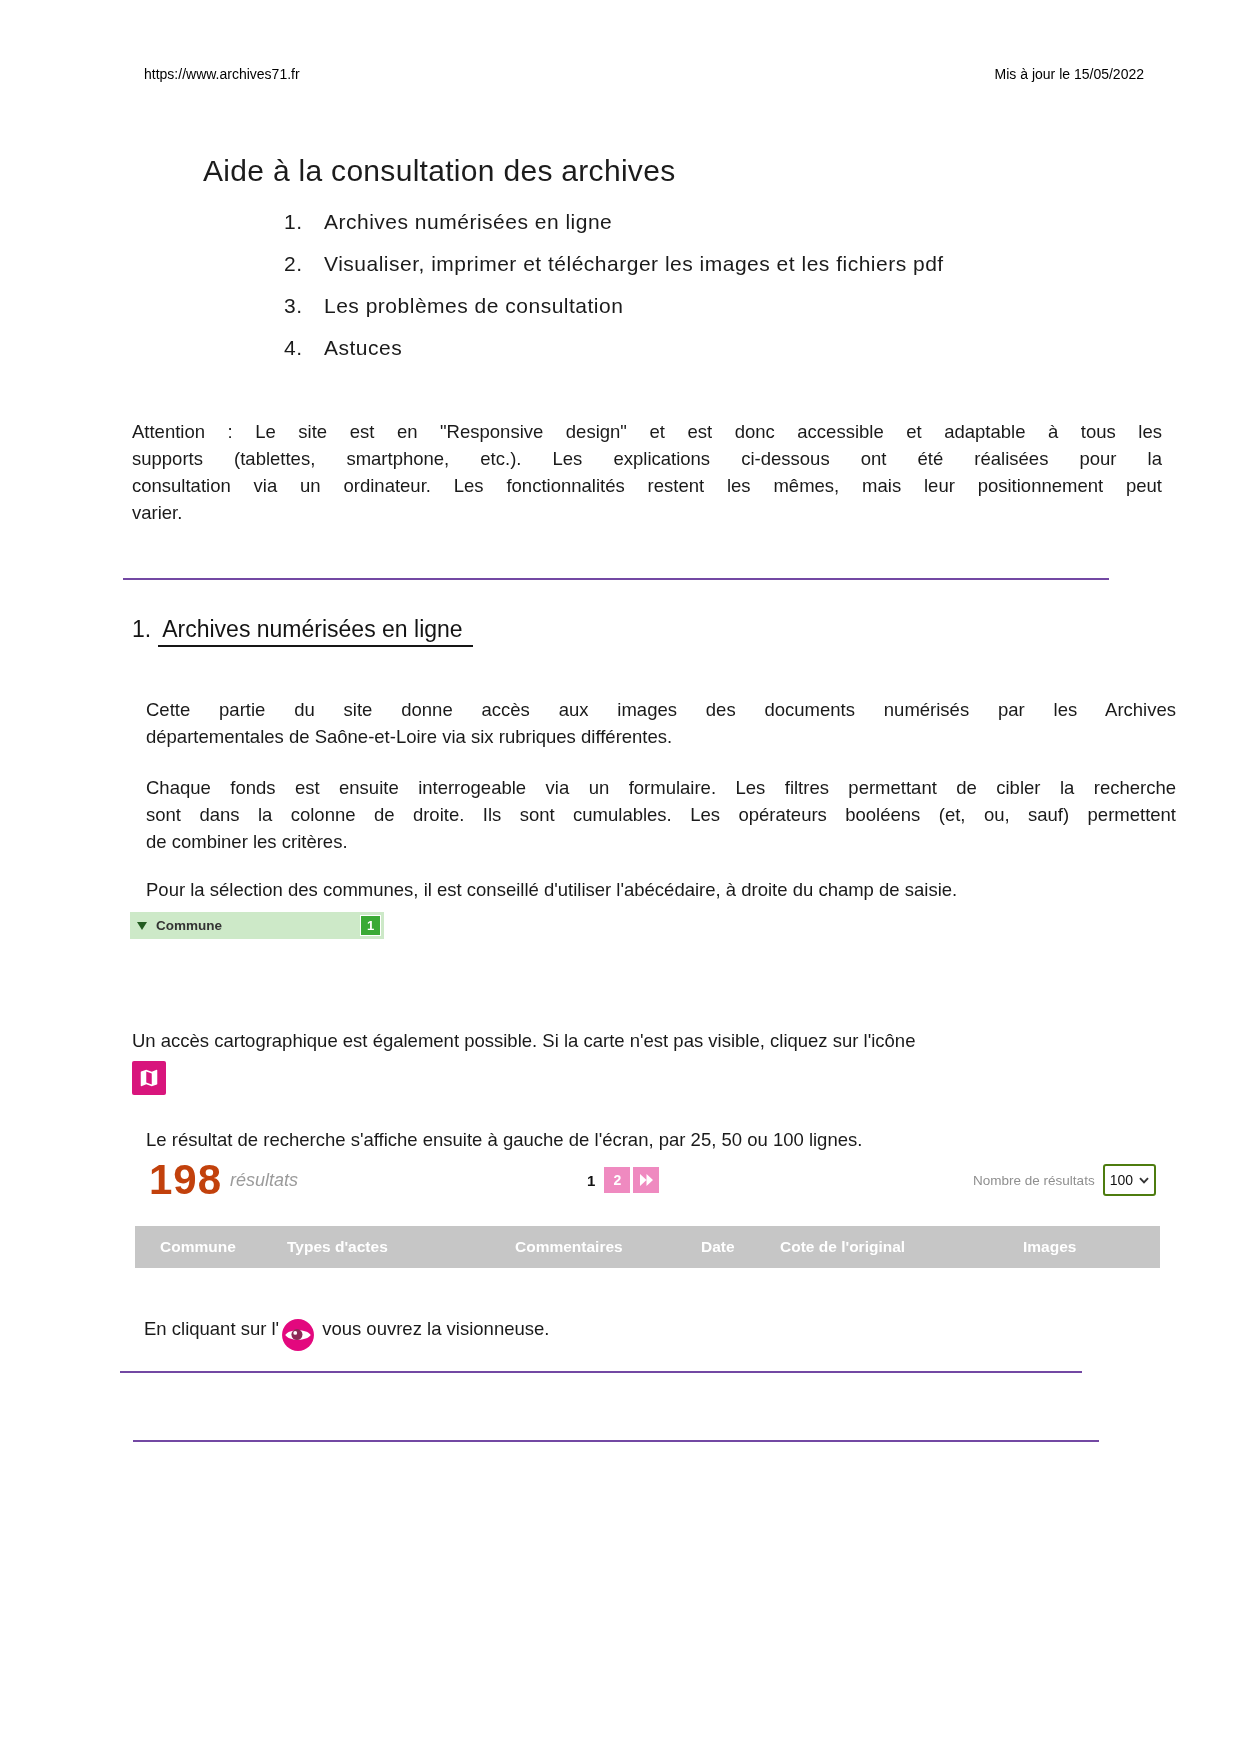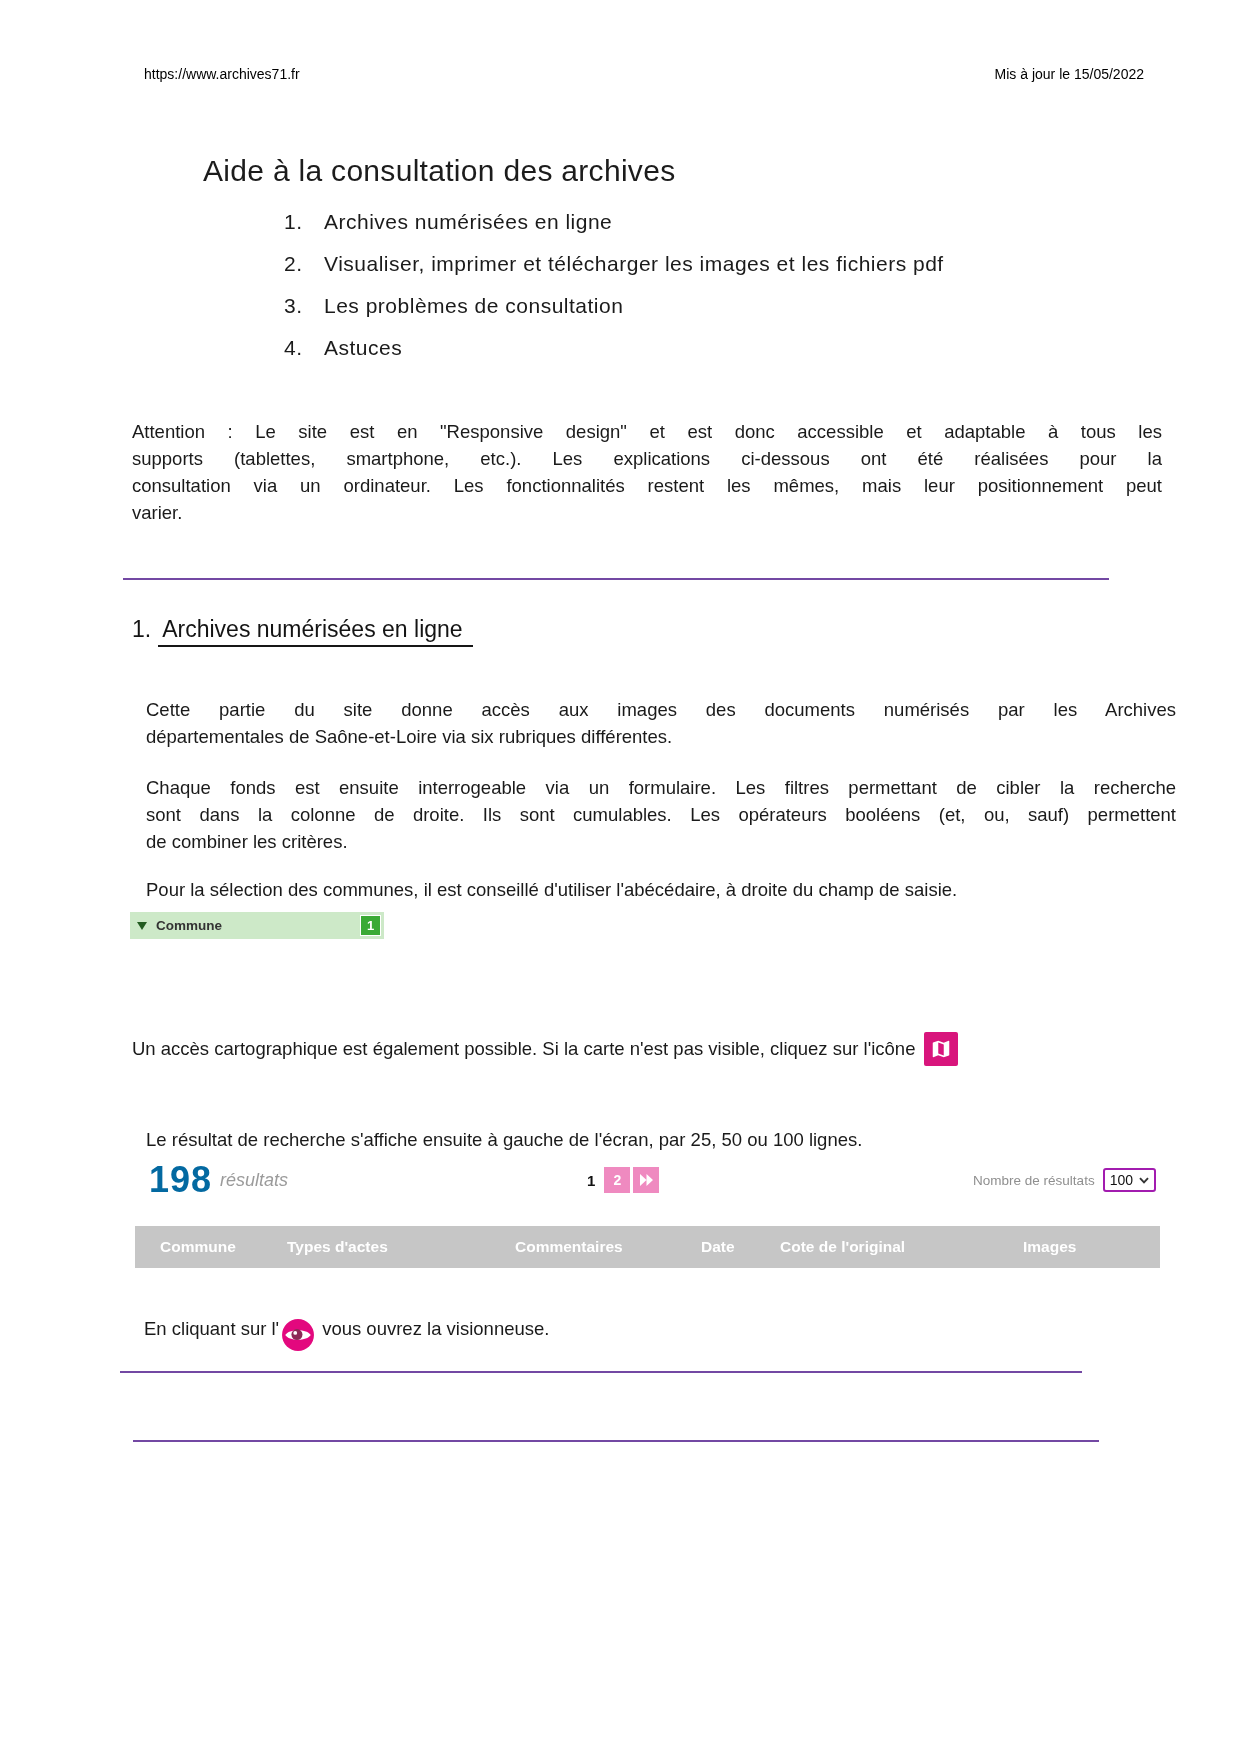--- a/index.html
+++ b/index.html
@@ -39,36 +39,36 @@
   .cw-body{background:var(--widget-pink,#f9e3f0);padding:7px 5px 6px;box-sizing:border-box;}
   .cw-row{display:flex;}
   .cw-input{flex:1;min-width:0;height:38px;border:1px solid #c9c9c9;background:#fff;box-sizing:border-box;
             padding:0 6px;font-size:14px;font-family:inherit;}
   .cw-btn{width:42px;height:38px;background:var(--brand-magenta,#d8157c);border:none;display:flex;
           flex-direction:column;align-items:center;justify-content:center;gap:4px;padding:0;cursor:pointer;}
   .hbar{width:22px;height:3.5px;background:#fff;border-radius:2px;}
   .cw-tag{display:inline-block;margin-top:6px;background:var(--tag-green,#44a238);color:#fff;
           font-size:12px;padding:3px 8px 4px;cursor:pointer;}
   
-  .p4-row{position:absolute;left:132px;top:1030px;display:flex;align-items:center;gap:9px;
-          font-size:18.5px;height:38px;white-space:nowrap;}
+  .p4-row{position:absolute;left:132px;top:1030px;display:flex;align-items:flex-start;gap:9px;
+          font-size:18.5px;height:38px;white-space:nowrap;flex-direction:column;}
   .map-btn{width:34px;height:34px;background:var(--brand-magenta,#d8157c);border-radius:2px;flex:0 0 auto;
            display:inline-flex;align-items:center;justify-content:center;cursor:pointer;}
   
   .results{position:absolute;left:135px;top:1156px;width:1025px;}
   .res-top{position:relative;height:48px;display:flex;align-items:center;}
-  .res-count{font-size:36px;font-weight:700;color:#0369a1;margin-left:14px;letter-spacing:1px;}
+  .res-count{font-size:42px;font-weight:700;color:#c2410c;margin-left:14px;letter-spacing:1px;}
   .res-count-label{font-size:18px;color:#9b9b9b;margin-left:8px;font-style:italic;}
   .pagination{position:absolute;left:452px;top:50%;transform:translateY(-50%);display:flex;align-items:center;}
   .pg-current{font-size:15px;font-weight:700;color:#111;margin-right:9px;cursor:pointer;}
   .pg-box{width:26px;height:26px;background:var(--pagination-pink,#ef8ac0);color:#fff;font-size:14px;
           font-weight:700;display:flex;align-items:center;justify-content:center;margin-right:3px;cursor:pointer;}
   .per-page{margin-left:auto;display:flex;align-items:center;margin-right:4px;}
   .pp-label{font-size:13.5px;color:#8f8f8f;margin-right:8px;}
-  .pp-select{height:24px;min-width:48px;border:2px solid #a21caf;border-radius:3px;background:#fff;
+  .pp-select{height:32px;min-width:48px;border:2px solid #4d7c0f;border-radius:3px;background:#fff;
              display:flex;align-items:center;justify-content:center;gap:6px;font-size:14px;color:#111;
              padding:0 5px;box-sizing:border-box;cursor:pointer;}
   .res-header{position:relative;margin-top:22px;height:42px;background:var(--table-header-gray,#c6c6c6);}
   .res-col{position:absolute;top:50%;transform:translateY(-50%);color:#fff;font-weight:700;font-size:15.5px;white-space:nowrap;}
   .c0{left:25px;} .c1{left:152px;} .c2{left:380px;} .c3{left:566px;} .c4{left:645px;} .c5{left:888px;}
   
   .closing-row{position:absolute;left:144px;top:1318px;display:flex;align-items:flex-start;height:38px;
                font-size:18.5px;white-space:nowrap;}
   .eye{width:34px;height:34px;margin:0 7px 6px 2px;display:inline-flex;cursor:pointer;}
 </style>

